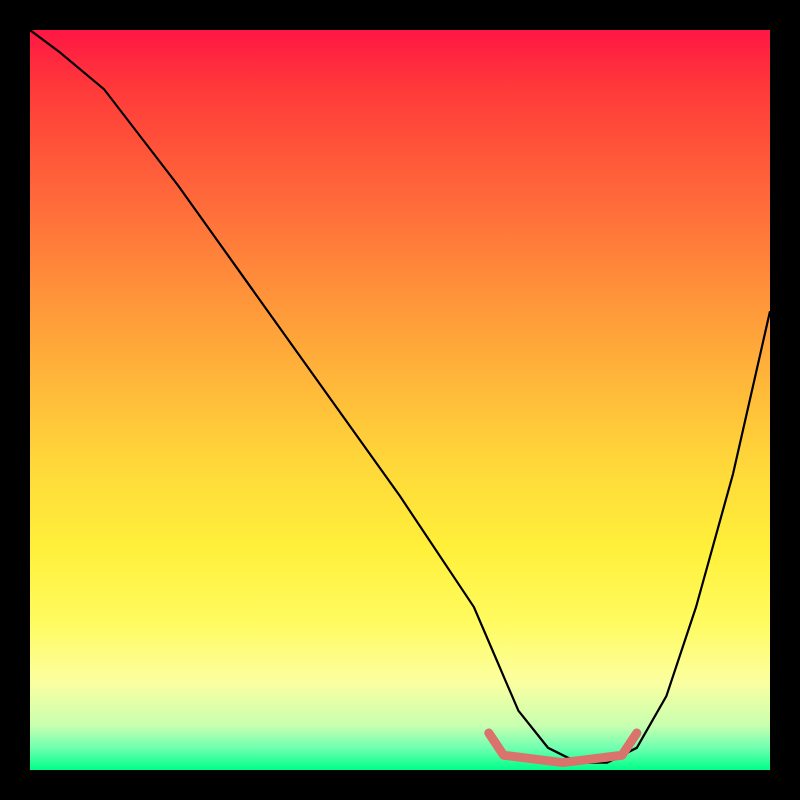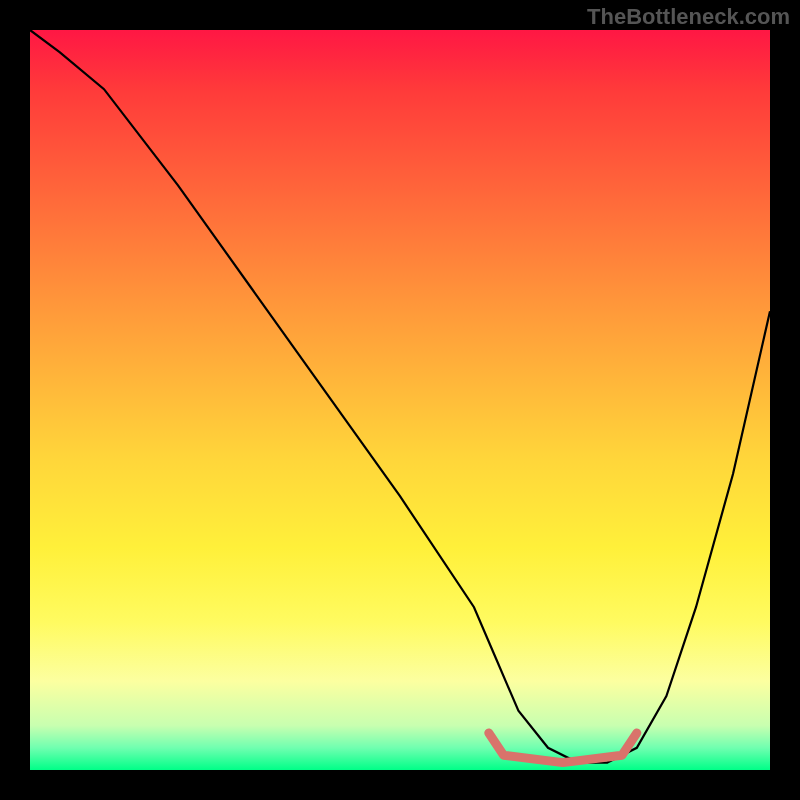--- a/index.html
+++ b/index.html
@@ -52,20 +52,19 @@
     left: 0;
     top: 0;
     width: 740px;
     height: 740px;
   }
 </style>
 </head>
 <body>
 
 <div class="container">
-  <div class="watermark">TheBottleneck.com</div>
   <div class="plot-area">
     <svg class="plot-svg" viewBox="0 0 740 740" preserveAspectRatio="none">
       <path id="main-curve" fill="none" stroke="#000" stroke-width="2.2" d="M0.00 0.00 L29.60 22.20 L74.00 59.20 L148.00 155.40 L222.00 259.00 L296.00 362.60 L370.00 466.20 L444.00 577.20 L466.20 629.00 L488.40 680.80 L518.00 717.80 L547.60 732.60 L577.20 732.60 L606.80 717.80 L636.40 666.00 L666.00 577.20 L703.00 444.00 L740.00 281.20"></path>
       <path id="marker-curve" fill="none" stroke="#d9736b" stroke-width="9" stroke-linecap="round" stroke-linejoin="round" d="M458.80 703.00 L473.60 725.20 L532.80 732.60 L592.00 725.20 L606.80 703.00"></path>
     </svg>
   </div>
 </div>
 
 </body></html>

